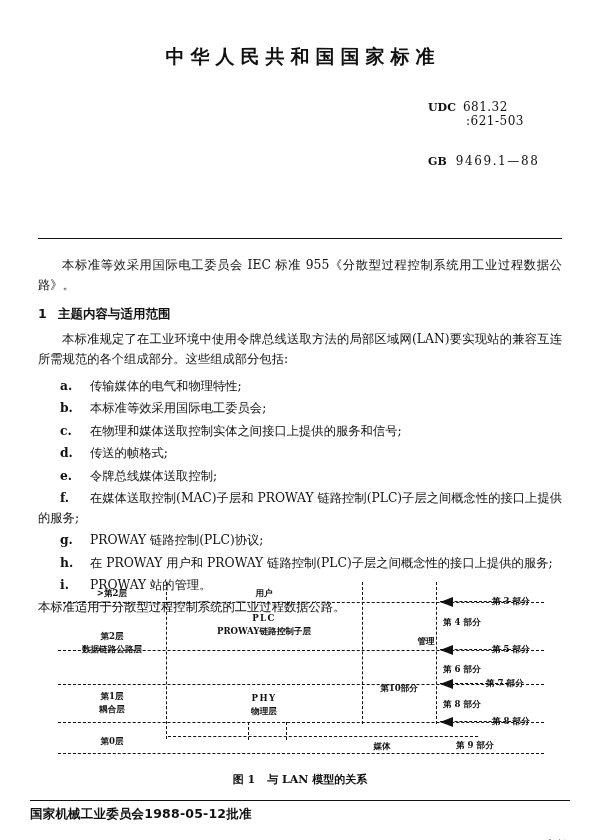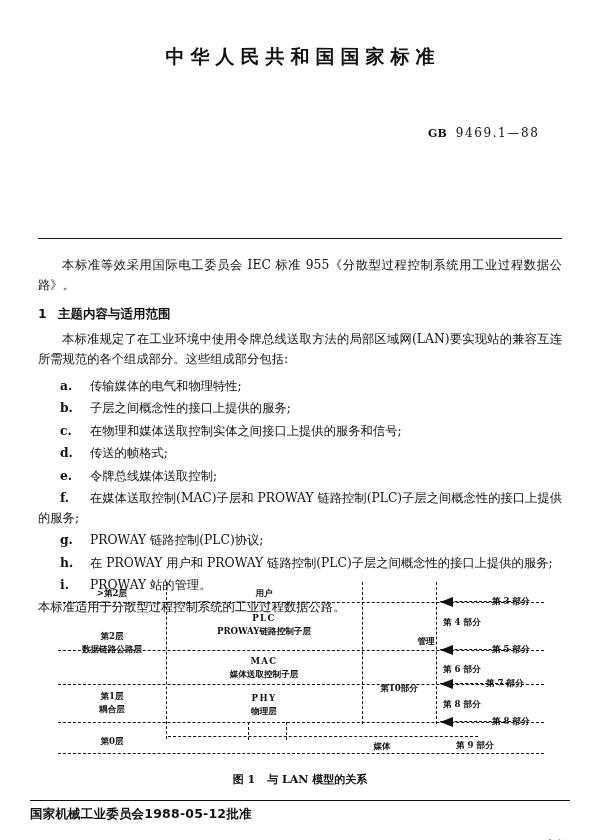--- a/index.html
+++ b/index.html
@@ -218,40 +218,44 @@
 </style>
 </head>
 <body>
 
 <div class="page">
 
   <div class="nat-title">中华人民共和国国家标准</div>
 
 
   <div class="code-block">
+    <div class="udc-row">
+      <span class="udc-lbl">UDC</span><span class="udc-n1">681.32</span>
+      <span class="udc-n2">:621-503</span>
+    </div>
     <div class="gb-row">
       <span class="gb-lbl">GB</span><span class="gb-num">9469.1—88</span>
     </div>
   </div>
 
   <div class="rule-top"></div>
 
   <div class="body-wrap">
 
     <p class="para indent">本标准等效采用国际电工委员会 IEC 标准 955《分散型过程控制系统用工业过程数据公路》。</p>
 
     <div class="sec-head">
       <span class="sec-no">1</span><span>主题内容与适用范围</span>
     </div>
 
     <p class="para indent">本标准规定了在工业环境中使用令牌总线送取方法的局部区域网(LAN)要实现站的兼容互连所需规范的各个组成部分。这些组成部分包括:</p>
 
     <ul class="lst">
       <li><span class="mk">a.</span><span>传输媒体的电气和物理特性;</span></li>
-      <li><span class="mk">b.</span><span>子层之间概念性的接口上提供的服务;</span></li>
+      <li><span class="mk">b.</span><span>本标准等效采用国际电工委员会;</span></li>
       <li><span class="mk">c.</span><span>在物理和媒体送取控制实体之间接口上提供的服务和信号;</span></li>
       <li><span class="mk">d.</span><span>传送的帧格式;</span></li>
       <li><span class="mk">e.</span><span>令牌总线媒体送取控制;</span></li>
       <li><span class="mk">f.</span><span>在媒体送取控制(MAC)子层和 PROWAY 链路控制(PLC)子层之间概念性的接口上提供的服务;</span></li>
       <li><span class="mk">g.</span><span>PROWAY 链路控制(PLC)协议;</span></li>
       <li><span class="mk">h.</span><span>在 PROWAY 用户和 PROWAY 链路控制(PLC)子层之间概念性的接口上提供的服务;</span></li>
       <li><span class="mk">i.</span><span>PROWAY 站的管理。</span></li>
     </ul>
 
     <p class="para tail-para">本标准适用于分散型过程控制系统的工业过程数据公路。</p>
@@ -287,24 +291,20 @@
 
       <div class="cell-label" style="left:0px; top:163px; width:108px;">第0层</div>
 
       <div class="cell-label" style="left:108px; top:15px; width:196px;">用户</div>
 
       <div class="cell-label two" style="left:108px; top:40px; width:196px;">
         <div class="mono-sp">PLC</div>
         <div>PROWAY链路控制子层</div>
       </div>
 
-      <div class="cell-label two" style="left:108px; top:83px; width:196px;">
-        <div class="mono-sp">MAC</div>
-        <div>媒体送取控制子层</div>
-      </div>
 
       <div class="cell-label two" style="left:108px; top:120px; width:196px;">
         <div class="mono-sp">PHY</div>
         <div>物理层</div>
       </div>
 
       <div class="cell-label" style="left:228px; top:168px; width:192px;">媒体</div>
 
       <div class="cell-label" style="left:304px; top:63px; width:74px;padding-left:27px;">管理</div>
       <div class="cell-label" style="left:304px; top:110px; width:74px;">第10部分</div>

